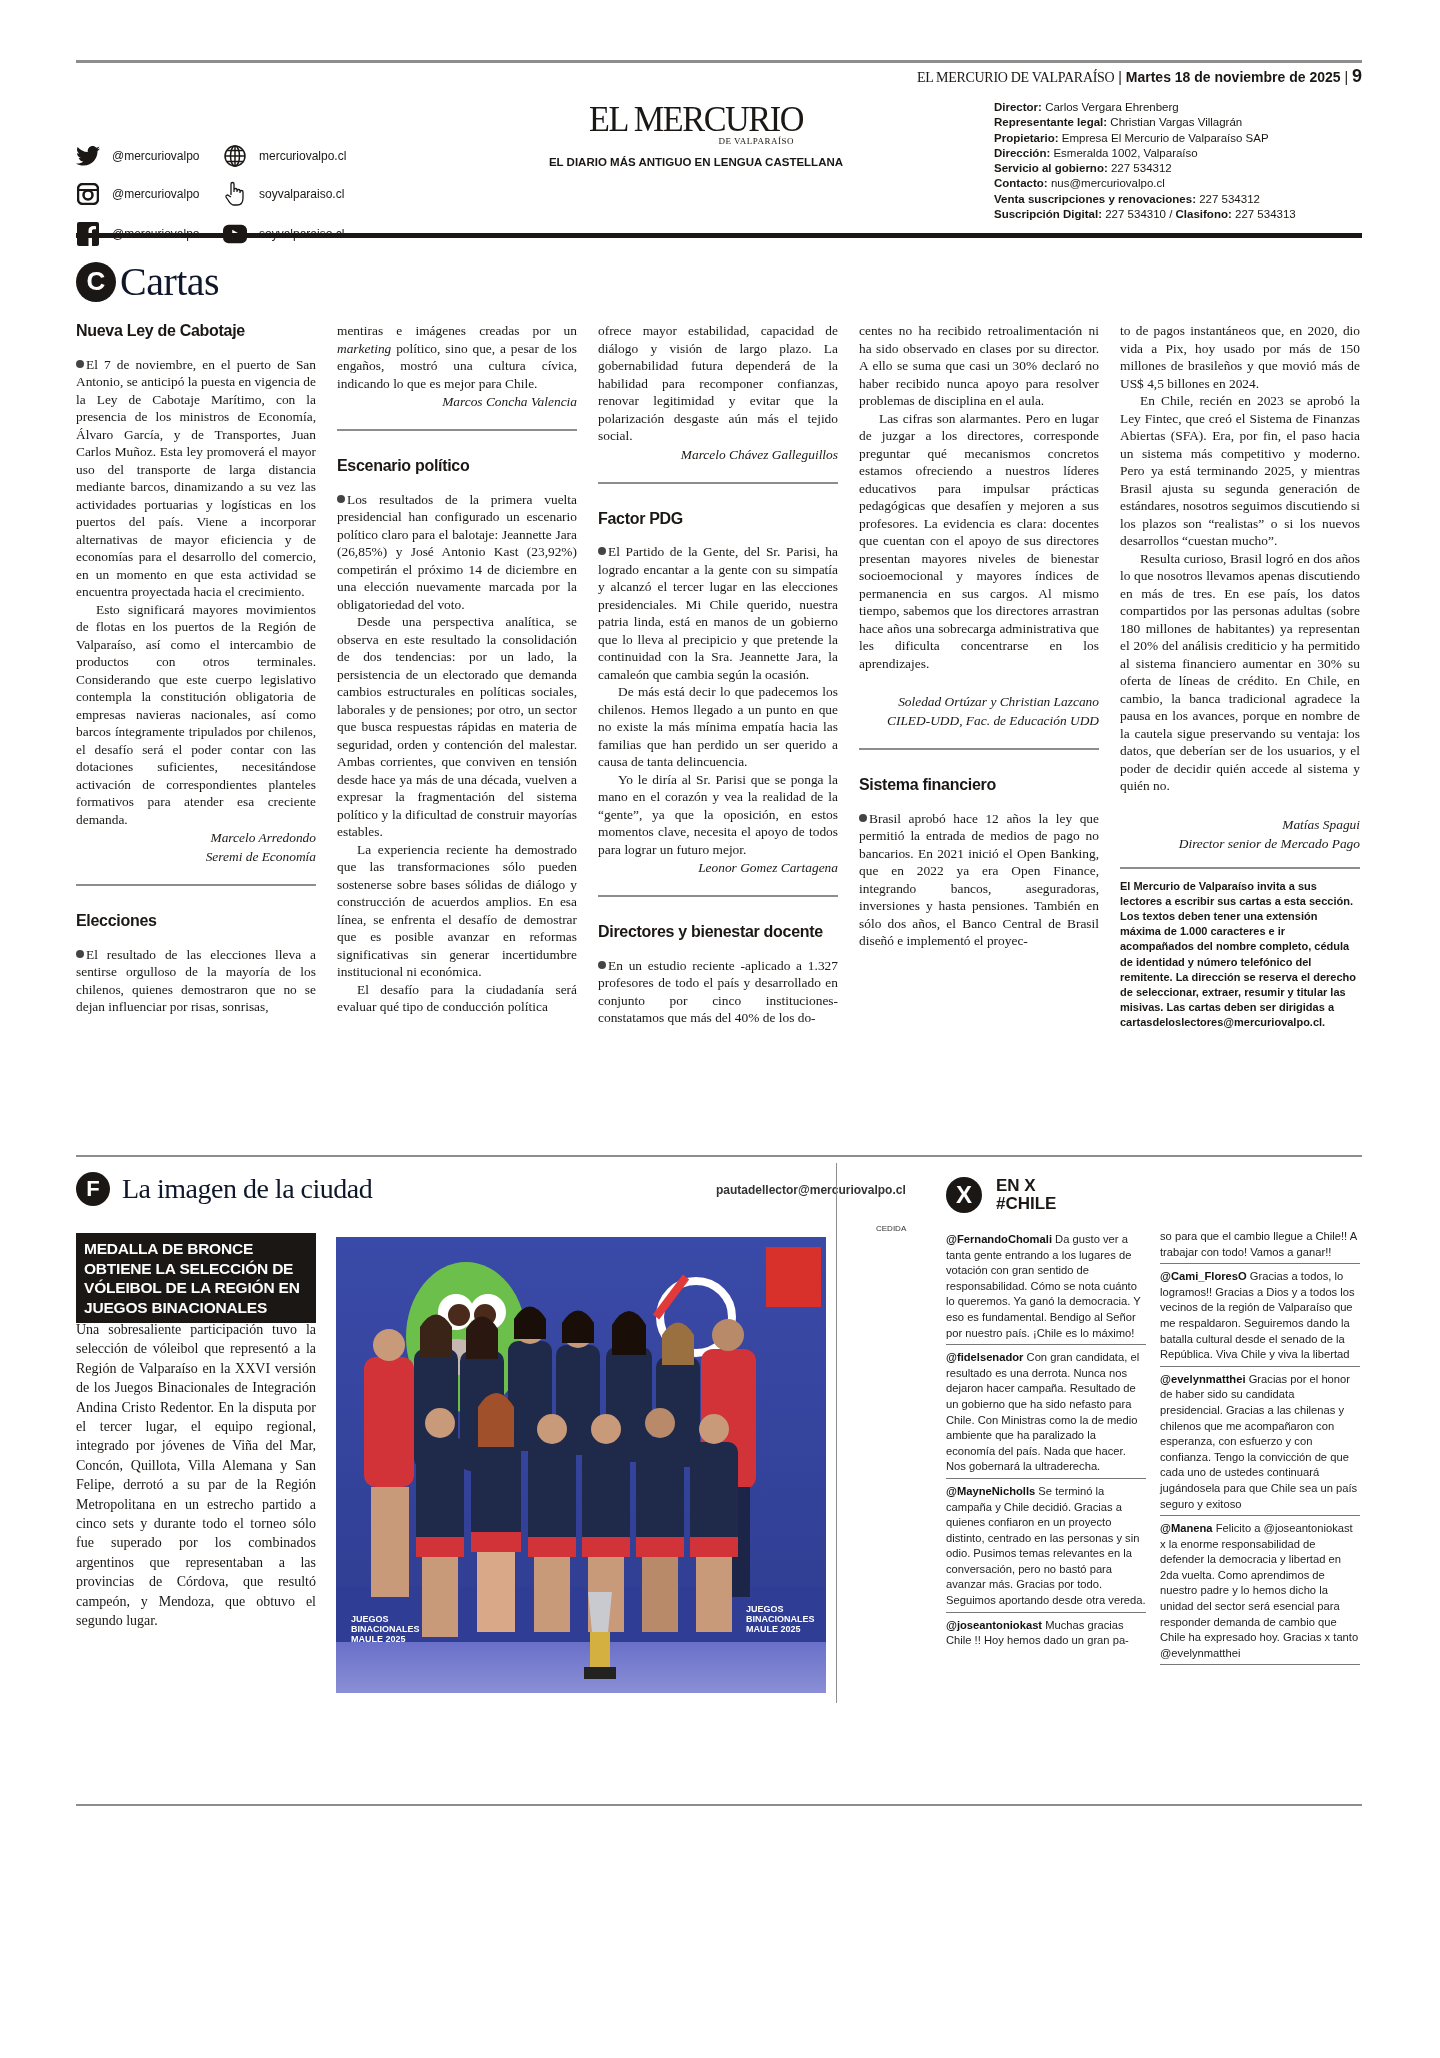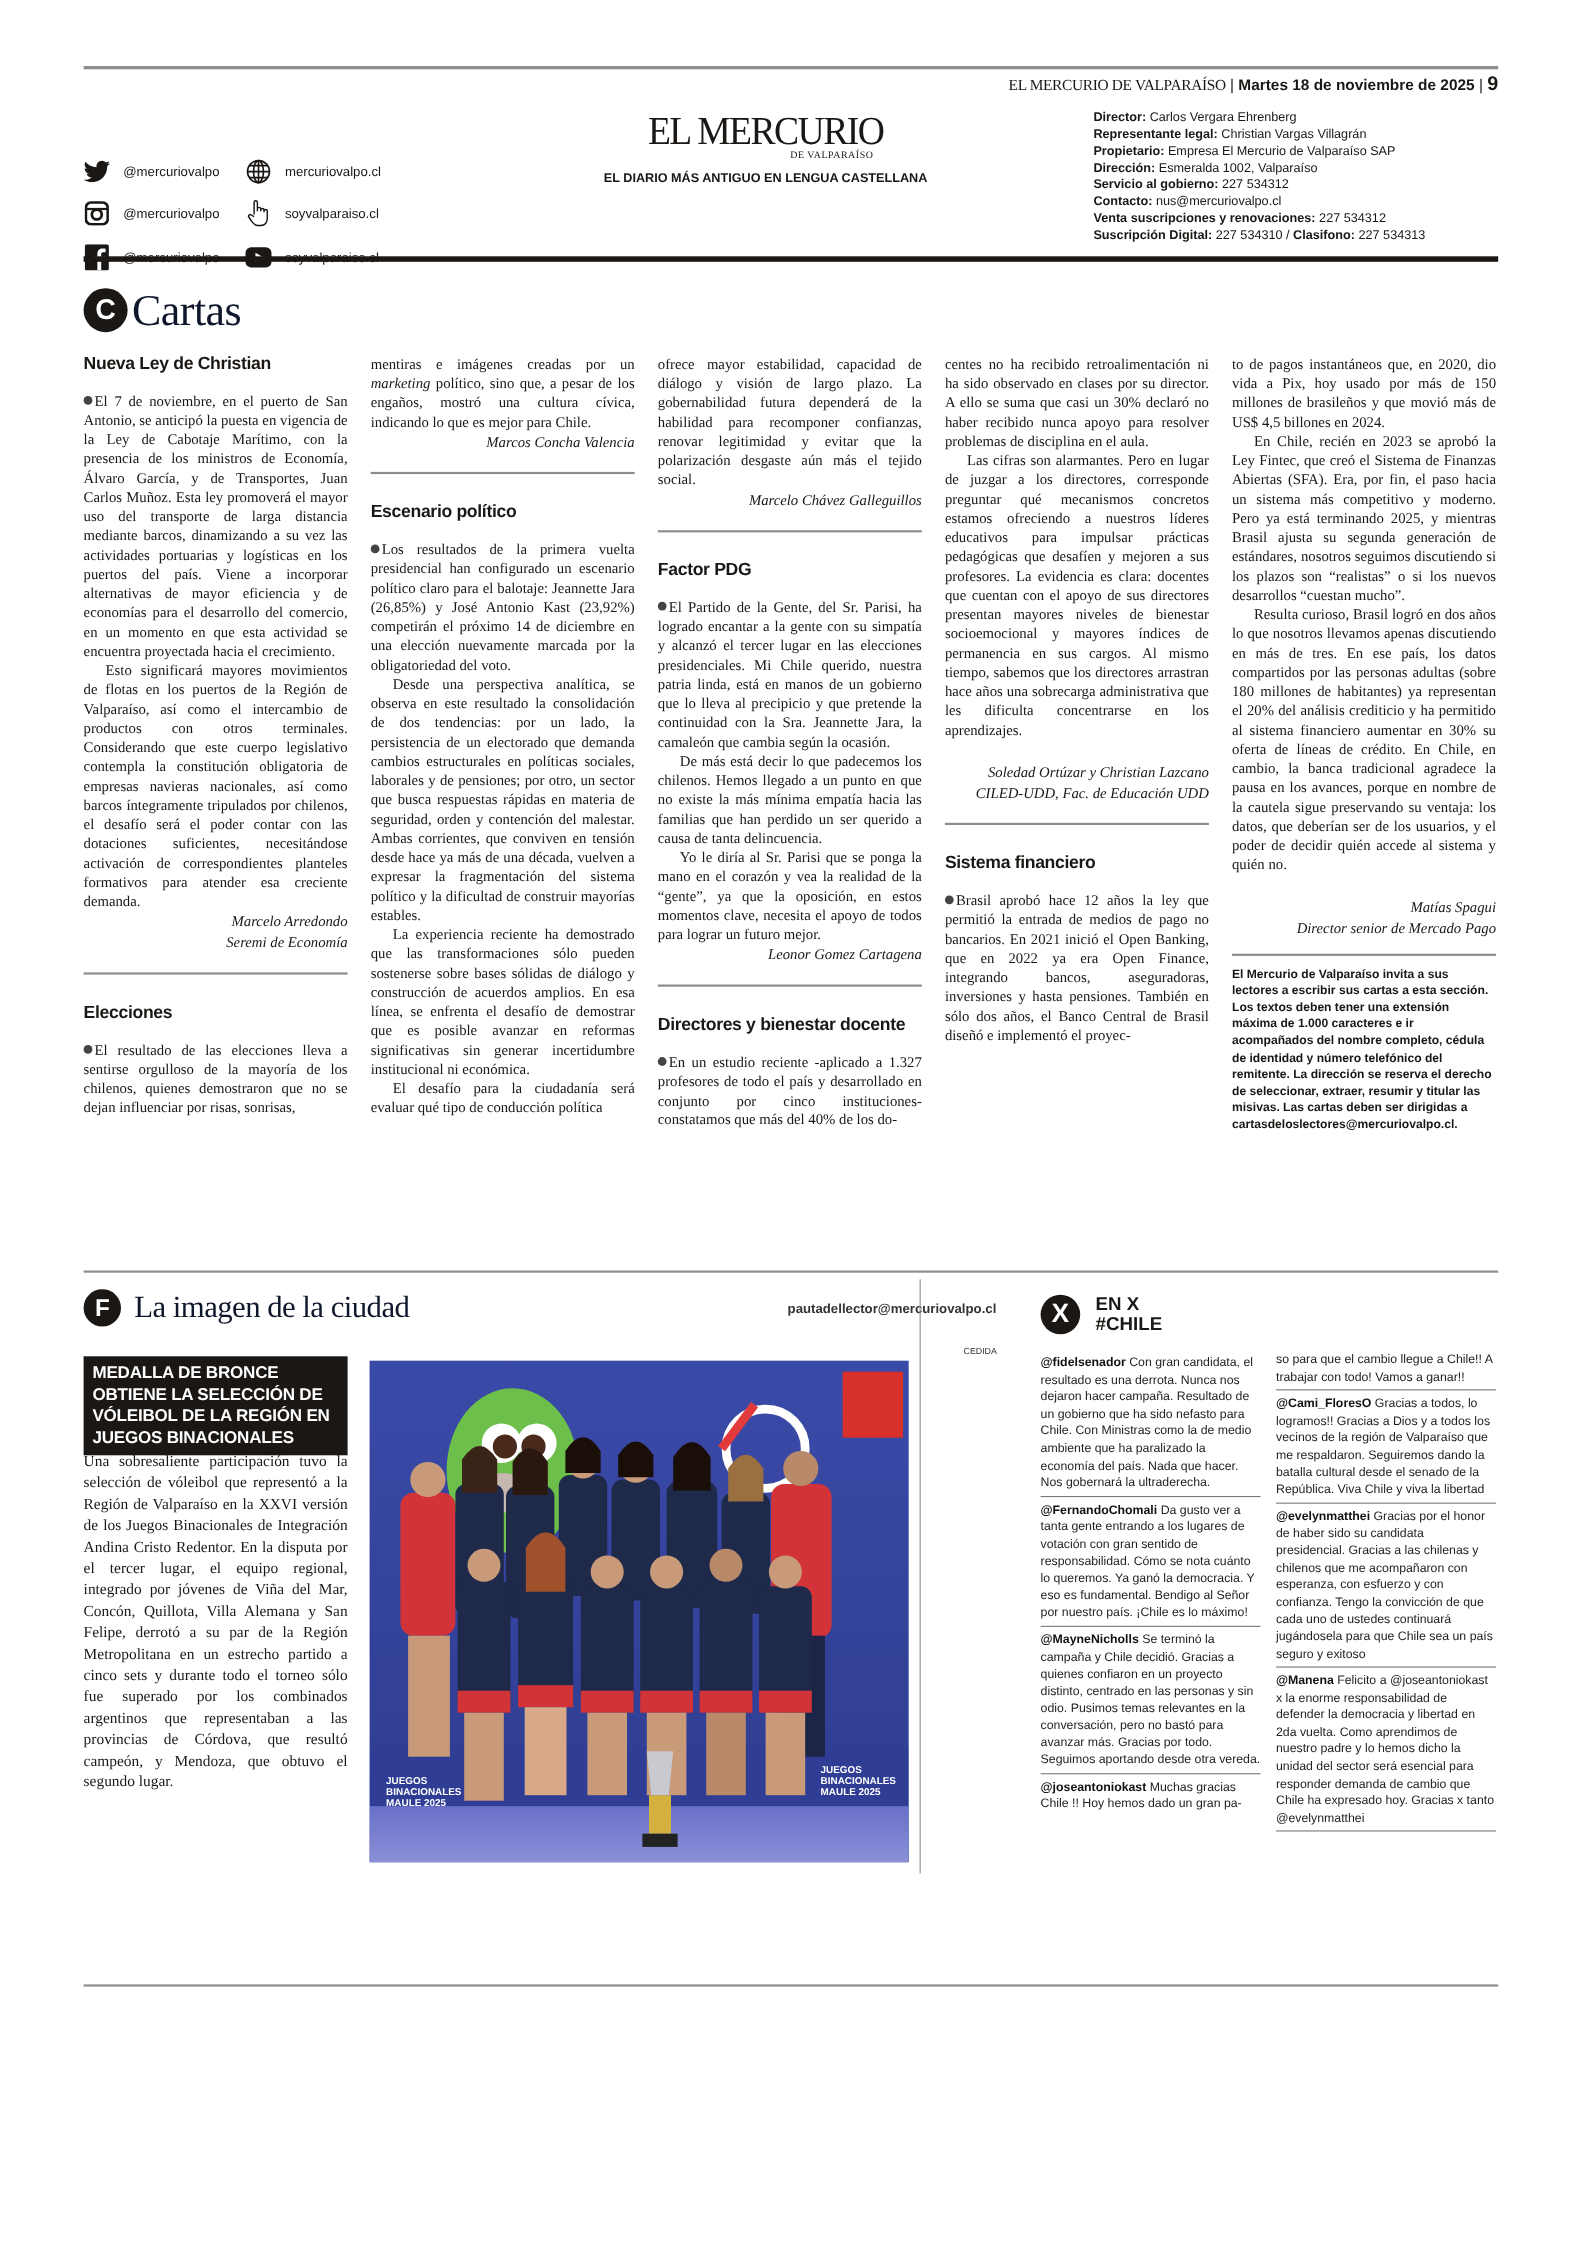--- a/index.html
+++ b/index.html
@@ -142,21 +142,21 @@
   </div>
 
   <div class="header-rule"></div>
 
   <div class="sec-head" style="left:0;top:258px">
     <span class="sec-badge">C</span>
     <span class="sec-title">Cartas</span>
   </div>
 
   <div class="col" style="left:0;top:322px">
-    <div class="letter-title">Nueva Ley de Christian</div>
+    <div class="letter-title">Nueva Ley de Cabotaje</div>
     <p><span class="bullet"></span><span>El 7 de noviembre, en el puerto de San Antonio, se anticipó la puesta en vigencia de la Ley de Cabotaje Marítimo, con la presencia de los ministros de Economía, Álvaro García, y de Transportes, Juan Carlos Muñoz. Esta ley promoverá el mayor uso del transporte de larga distancia mediante barcos, dinamizando a su vez las actividades portuarias y logísticas en los puertos del país. Viene a incorporar alternativas de mayor eficiencia y de economías para el desarrollo del comercio, en un momento en que esta actividad se encuentra proyectada hacia el crecimiento.</span></p>
     <p>Esto significará mayores movimientos de flotas en los puertos de la Región de Valparaíso, así como el intercambio de productos con otros terminales. Considerando que este cuerpo legislativo contempla la constitución obligatoria de empresas navieras nacionales, así como barcos íntegramente tripulados por chilenos, el desafío será el poder contar con las dotaciones suficientes, necesitándose activación de correspondientes planteles formativos para atender esa creciente demanda.</p>
     <div class="sig">
       <div>Marcelo Arredondo</div>
       <div>Seremi de Economía</div>
     </div>
     <div class="divider"></div>
     <div class="letter-title">Elecciones</div>
     <p><span class="bullet"></span><span>El resultado de las elecciones lleva a sentirse orgulloso de la mayoría de los chilenos, quienes demostraron que no se dejan influenciar por risas, sonrisas,</span></p>
   </div>
@@ -321,22 +321,22 @@
 
   <div class="x-head">
     <span class="sec-badge" style="width:36px;height:36px;font-size:24px">X</span>
     <div>
       <div class="xt">EN X</div>
       <div class="xt">#CHILE</div>
     </div>
   </div>
 
   <div class="tweets" style="left:870px">
+    <div class="tweet"><span class="handle">@FernandoChomali</span><span> Da gusto ver a tanta gente entrando a los lugares de votación con gran sentido de responsabilidad. Cómo se nota cuánto lo queremos. Ya ganó la democracia. Y eso es fundamental. Bendigo al Señor por nuestro país. ¡Chile es lo máximo!</span></div>
     <div class="tweet"><span class="handle">@fidelsenador</span><span> Con gran candidata, el resultado es una derrota. Nunca nos dejaron hacer campaña. Resultado de un gobierno que ha sido nefasto para Chile. Con Ministras como la de medio ambiente que ha paralizado la economía del país. Nada que hacer. Nos gobernará la ultraderecha.</span></div>
-    <div class="tweet"><span class="handle">@FernandoChomali</span><span> Da gusto ver a tanta gente entrando a los lugares de votación con gran sentido de responsabilidad. Cómo se nota cuánto lo queremos. Ya ganó la democracia. Y eso es fundamental. Bendigo al Señor por nuestro país. ¡Chile es lo máximo!</span></div>
     <div class="tweet"><span class="handle">@MayneNicholls</span><span> Se terminó la campaña y Chile decidió. Gracias a quienes confiaron en un proyecto distinto, centrado en las personas y sin odio. Pusimos temas relevantes en la conversación, pero no bastó para avanzar más. Gracias por todo. Seguimos aportando desde otra vereda.</span></div>
     <div class="tweet" style="border-bottom:none"><span class="handle">@joseantoniokast</span><span> Muchas gracias Chile !! Hoy hemos dado un gran pa-</span></div>
   </div>
 
   <div class="tweets" style="left:1084px;top:1228px">
     <div class="tweet"><span>so para que el cambio llegue a Chile!! A trabajar con todo! Vamos a ganar!!</span></div>
     <div class="tweet"><span class="handle">@Cami_FloresO</span><span> Gracias a todos, lo logramos!! Gracias a Dios y a todos los vecinos de la región de Valparaíso que me respaldaron. Seguiremos dando la batalla cultural desde el senado de la República. Viva Chile y viva la libertad</span></div>
     <div class="tweet"><span class="handle">@evelynmatthei</span><span> Gracias por el honor de haber sido su candidata presidencial. Gracias a las chilenas y chilenos que me acompañaron con esperanza, con esfuerzo y con confianza. Tengo la convicción de que cada uno de ustedes continuará jugándosela para que Chile sea un país seguro y exitoso</span></div>
     <div class="tweet"><span class="handle">@Manena</span><span> Felicito a @joseantoniokast x la enorme responsabilidad de defender la democracia y libertad en 2da vuelta. Como aprendimos de nuestro padre y lo hemos dicho la unidad del sector será esencial para responder demanda de cambio que Chile ha expresado hoy. Gracias x tanto @evelynmatthei</span></div>
   </div>

